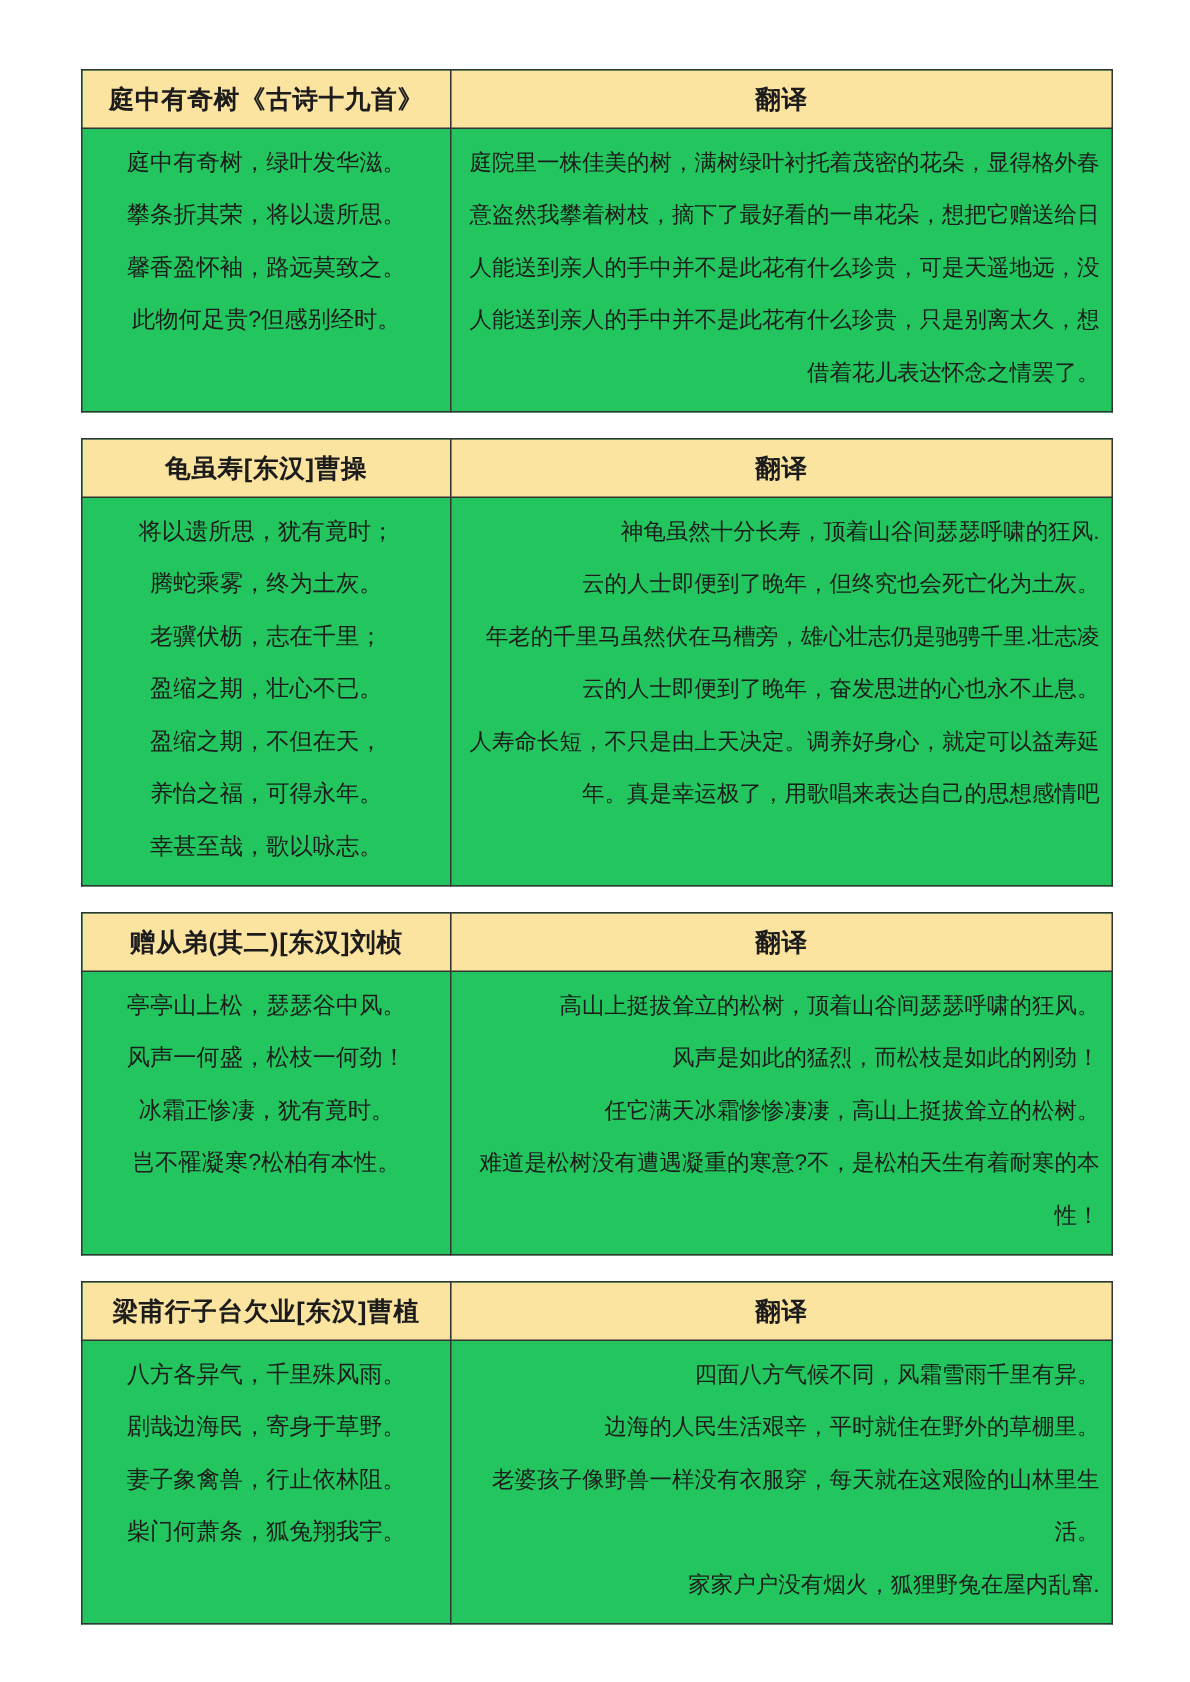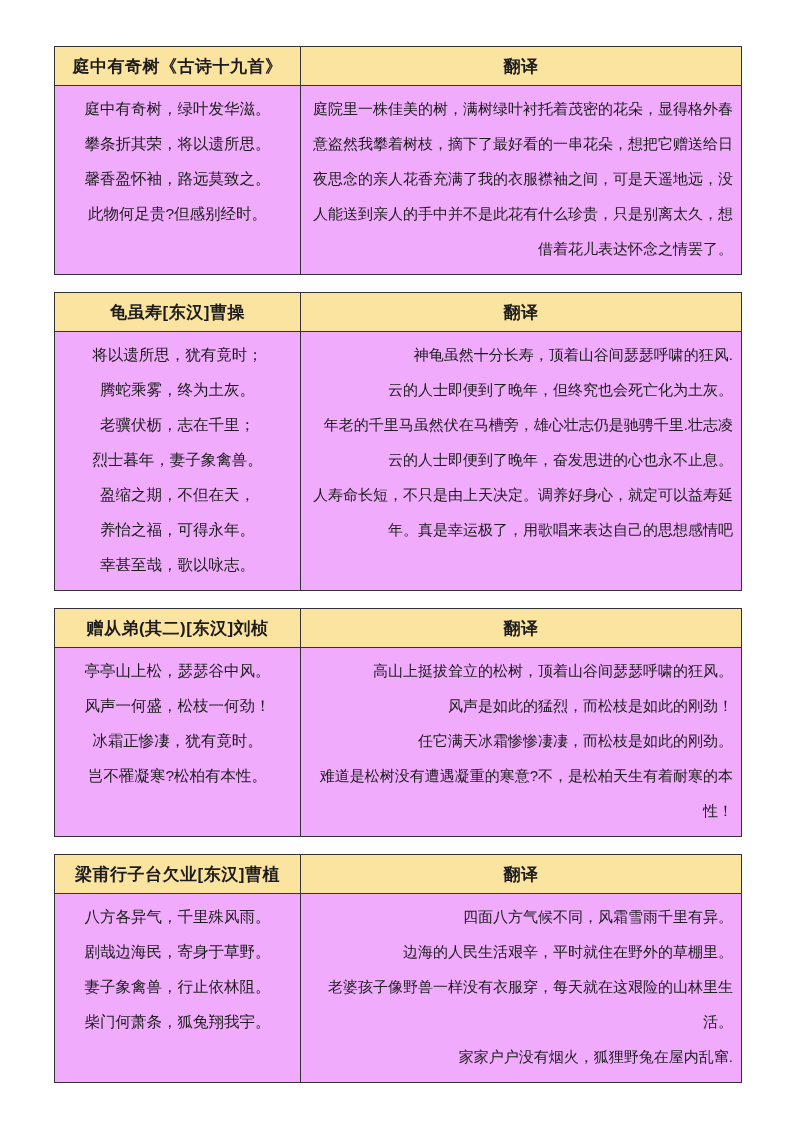--- a/index.html
+++ b/index.html
@@ -17,21 +17,21 @@
   }
   #tables-root {
     padding-top: 46px;
   }
   table.poem-table {
     border-collapse: collapse;
     table-layout: fixed;
     width: 688px;
     margin-left: 54px;
     margin-top: 17px;
-    background: #f0abfc;
+    background: #22c55e;
   }
   #tables-root table.poem-table:first-child {
     margin-top: 0;
   }
   table.poem-table th,
   table.poem-table td {
     border: 1.5px solid #333333;
   }
   table.poem-table th {
     background: #fbe3a0;
@@ -81,42 +81,42 @@
       <tr>
         <td class="poem-cell">
               <div class="poem-line">庭中有奇树，绿叶发华滋。</div>
               <div class="poem-line">攀条折其荣，将以遗所思。</div>
               <div class="poem-line">馨香盈怀袖，路远莫致之。</div>
               <div class="poem-line">此物何足贵?但感别经时。</div>
             </td>
         <td class="trans-cell">
               <div class="trans-line">庭院里一株佳美的树，满树绿叶衬托着茂密的花朵，显得格外春</div>
               <div class="trans-line">意盗然我攀着树枝，摘下了最好看的一串花朵，想把它赠送给日</div>
-              <div class="trans-line">夜思念的亲人花香充满了我的衣服襟袖之间，可是天遥地远，没</div>
+              <div class="trans-line">人能送到亲人的手中并不是此花有什么珍贵，可是天遥地远，没</div>
               <div class="trans-line">人能送到亲人的手中并不是此花有什么珍贵，只是别离太久，想</div>
               <div class="trans-line">借着花儿表达怀念之情罢了。</div>
             </td>
       </tr>
     </tbody>
   </table>
 
   <table class="poem-table">
     <thead>
       <tr>
         <th class="col-title">龟虽寿[东汉]曹操</th>
         <th class="col-trans">翻译</th>
       </tr>
     </thead>
     <tbody>
       <tr>
         <td class="poem-cell">
               <div class="poem-line">将以遗所思，犹有竟时；</div>
               <div class="poem-line">腾蛇乘雾，终为土灰。</div>
               <div class="poem-line">老骥伏枥，志在千里；</div>
-              <div class="poem-line">烈士暮年，妻子象禽兽。</div>
+              <div class="poem-line">盈缩之期，壮心不已。</div>
               <div class="poem-line">盈缩之期，不但在天，</div>
               <div class="poem-line">养怡之福，可得永年。</div>
               <div class="poem-line">幸甚至哉，歌以咏志。</div>
             </td>
         <td class="trans-cell">
               <div class="trans-line">神龟虽然十分长寿，顶着山谷间瑟瑟呼啸的狂风.</div>
               <div class="trans-line">云的人士即便到了晚年，但终究也会死亡化为土灰。</div>
               <div class="trans-line">年老的千里马虽然伏在马槽旁，雄心壮志仍是驰骋千里.壮志凌</div>
               <div class="trans-line">云的人士即便到了晚年，奋发思进的心也永不止息。</div>
               <div class="trans-line">人寿命长短，不只是由上天决定。调养好身心，就定可以益寿延</div>
@@ -137,21 +137,21 @@
       <tr>
         <td class="poem-cell">
               <div class="poem-line">亭亭山上松，瑟瑟谷中风。</div>
               <div class="poem-line">风声一何盛，松枝一何劲！</div>
               <div class="poem-line">冰霜正惨凄，犹有竟时。</div>
               <div class="poem-line">岂不罹凝寒?松柏有本性。</div>
             </td>
         <td class="trans-cell">
               <div class="trans-line">高山上挺拔耸立的松树，顶着山谷间瑟瑟呼啸的狂风。</div>
               <div class="trans-line">风声是如此的猛烈，而松枝是如此的刚劲！</div>
-              <div class="trans-line">任它满天冰霜惨惨凄凄，而松枝是如此的刚劲。</div>
+              <div class="trans-line">任它满天冰霜惨惨凄凄，高山上挺拔耸立的松树。</div>
               <div class="trans-line">难道是松树没有遭遇凝重的寒意?不，是松柏天生有着耐寒的本</div>
               <div class="trans-line">性！</div>
             </td>
       </tr>
     </tbody>
   </table>
 
   <table class="poem-table">
     <thead>
       <tr>

